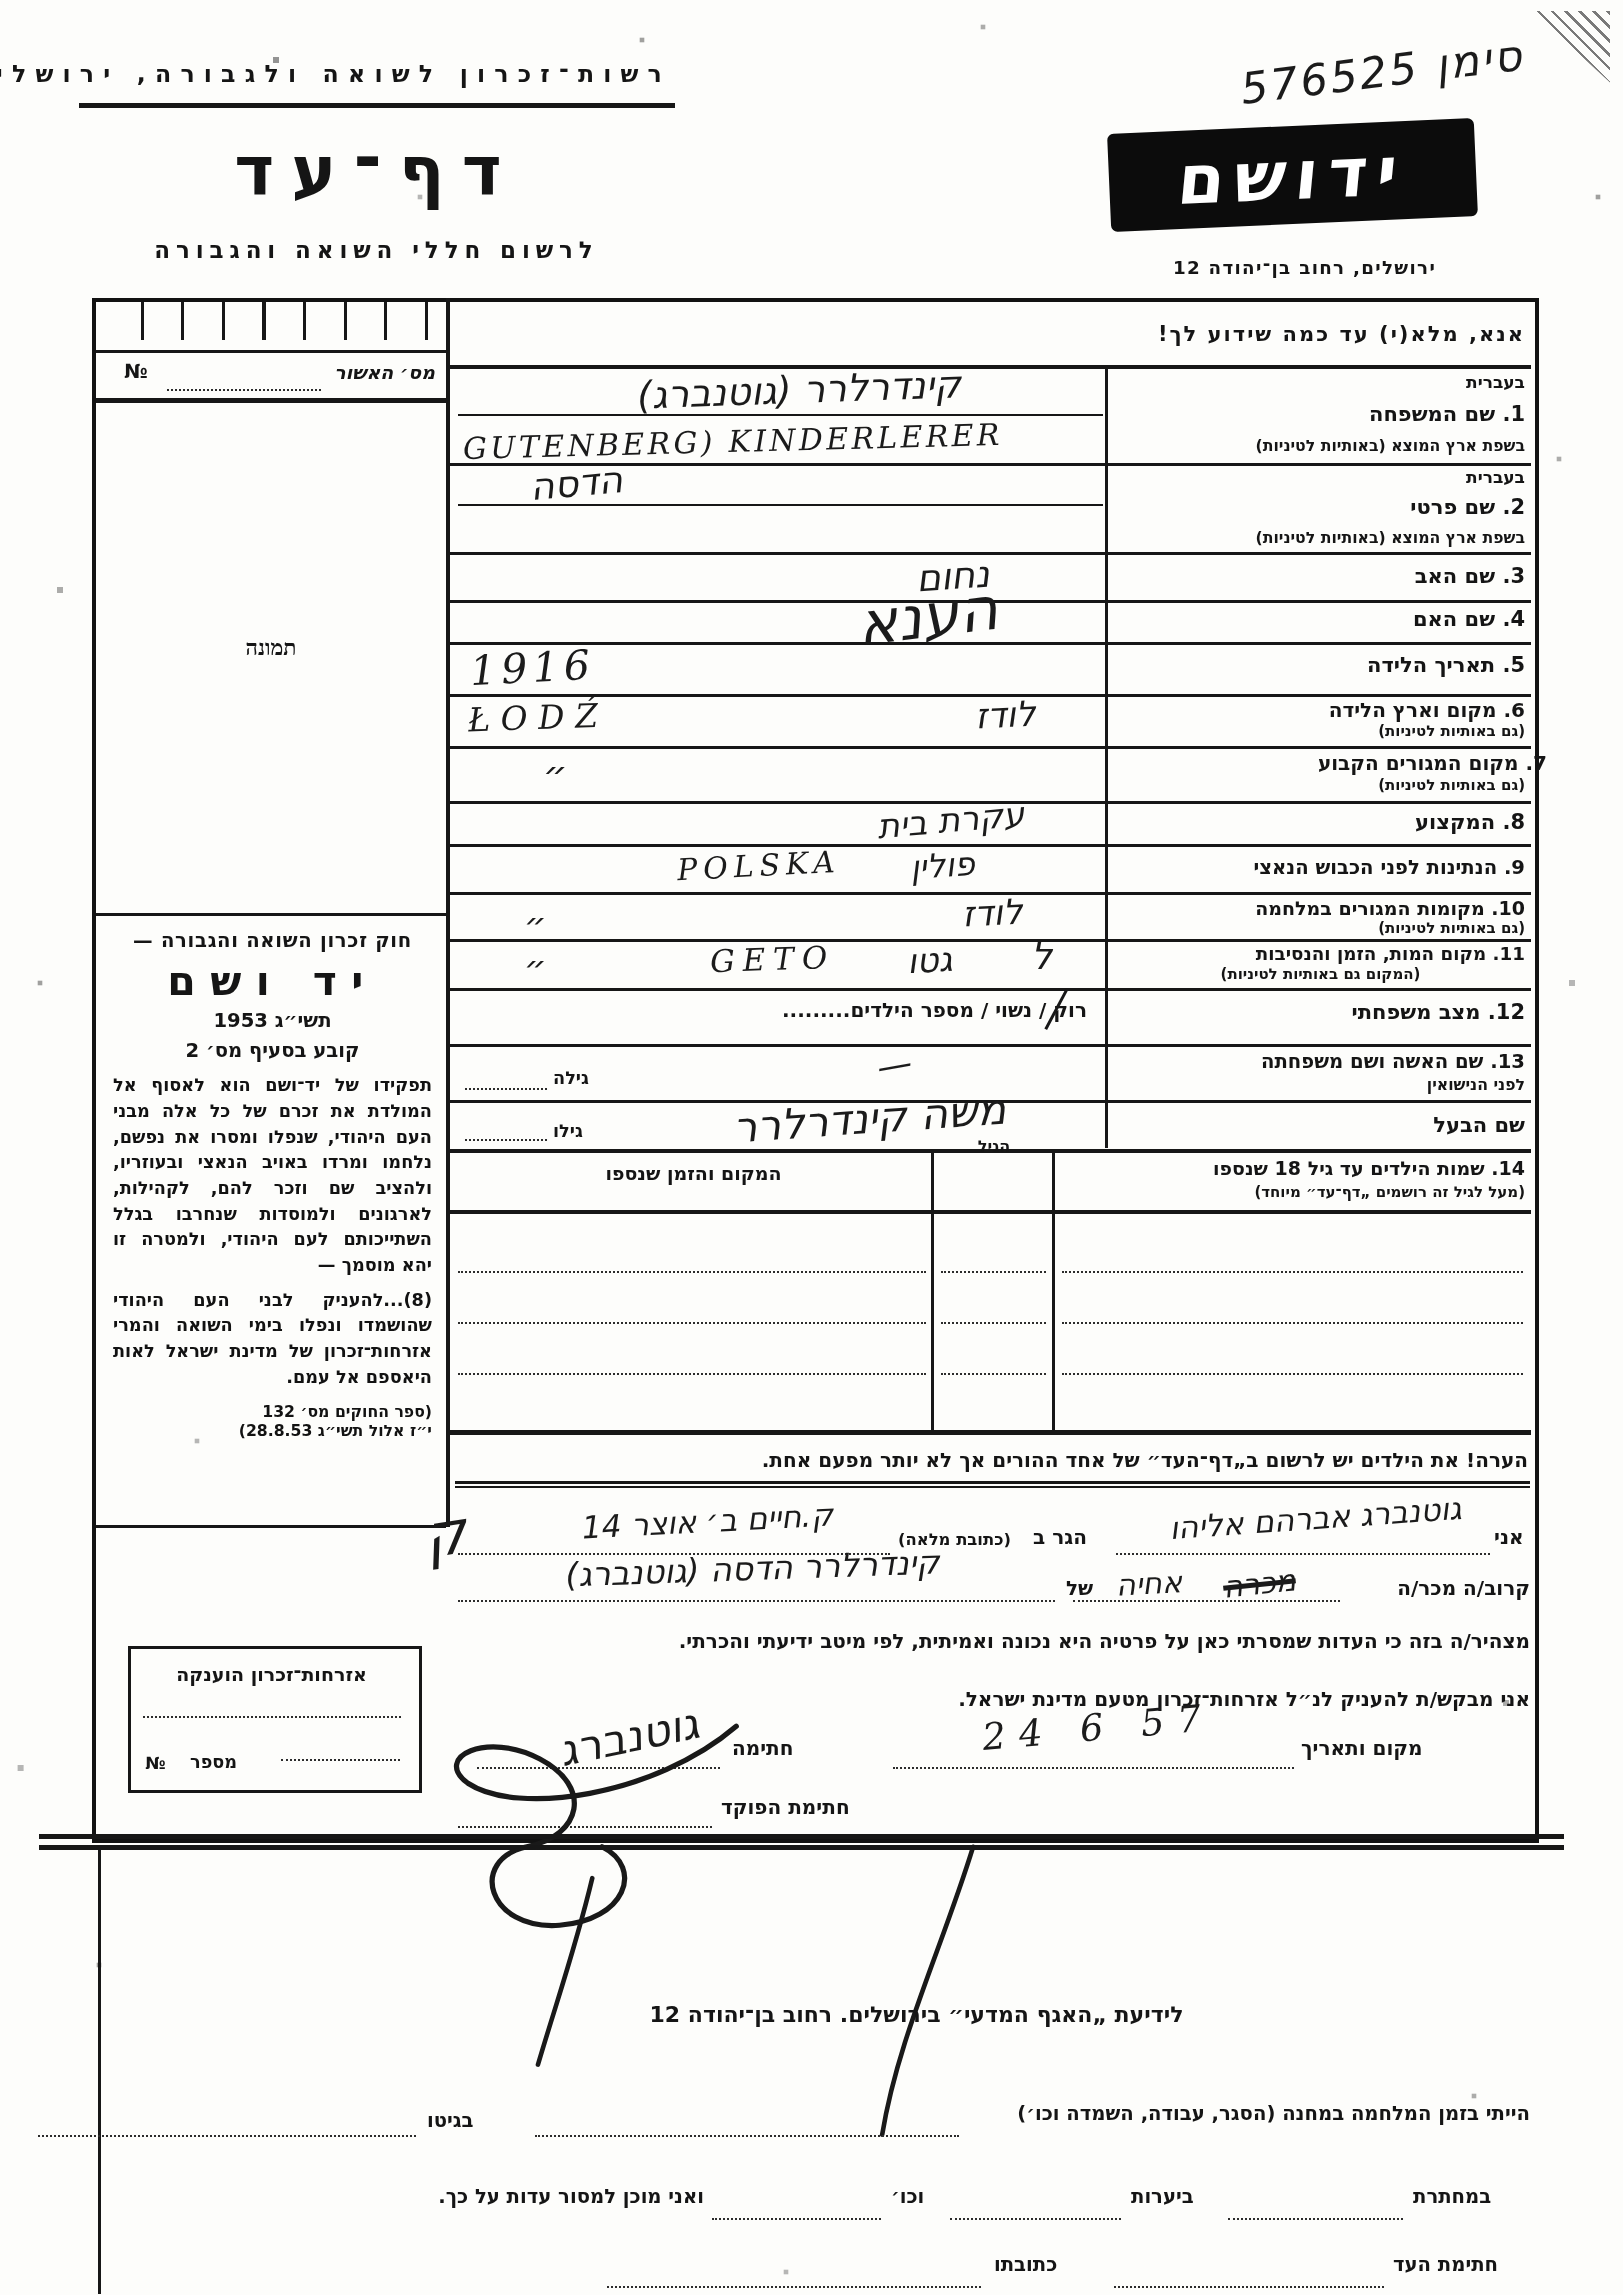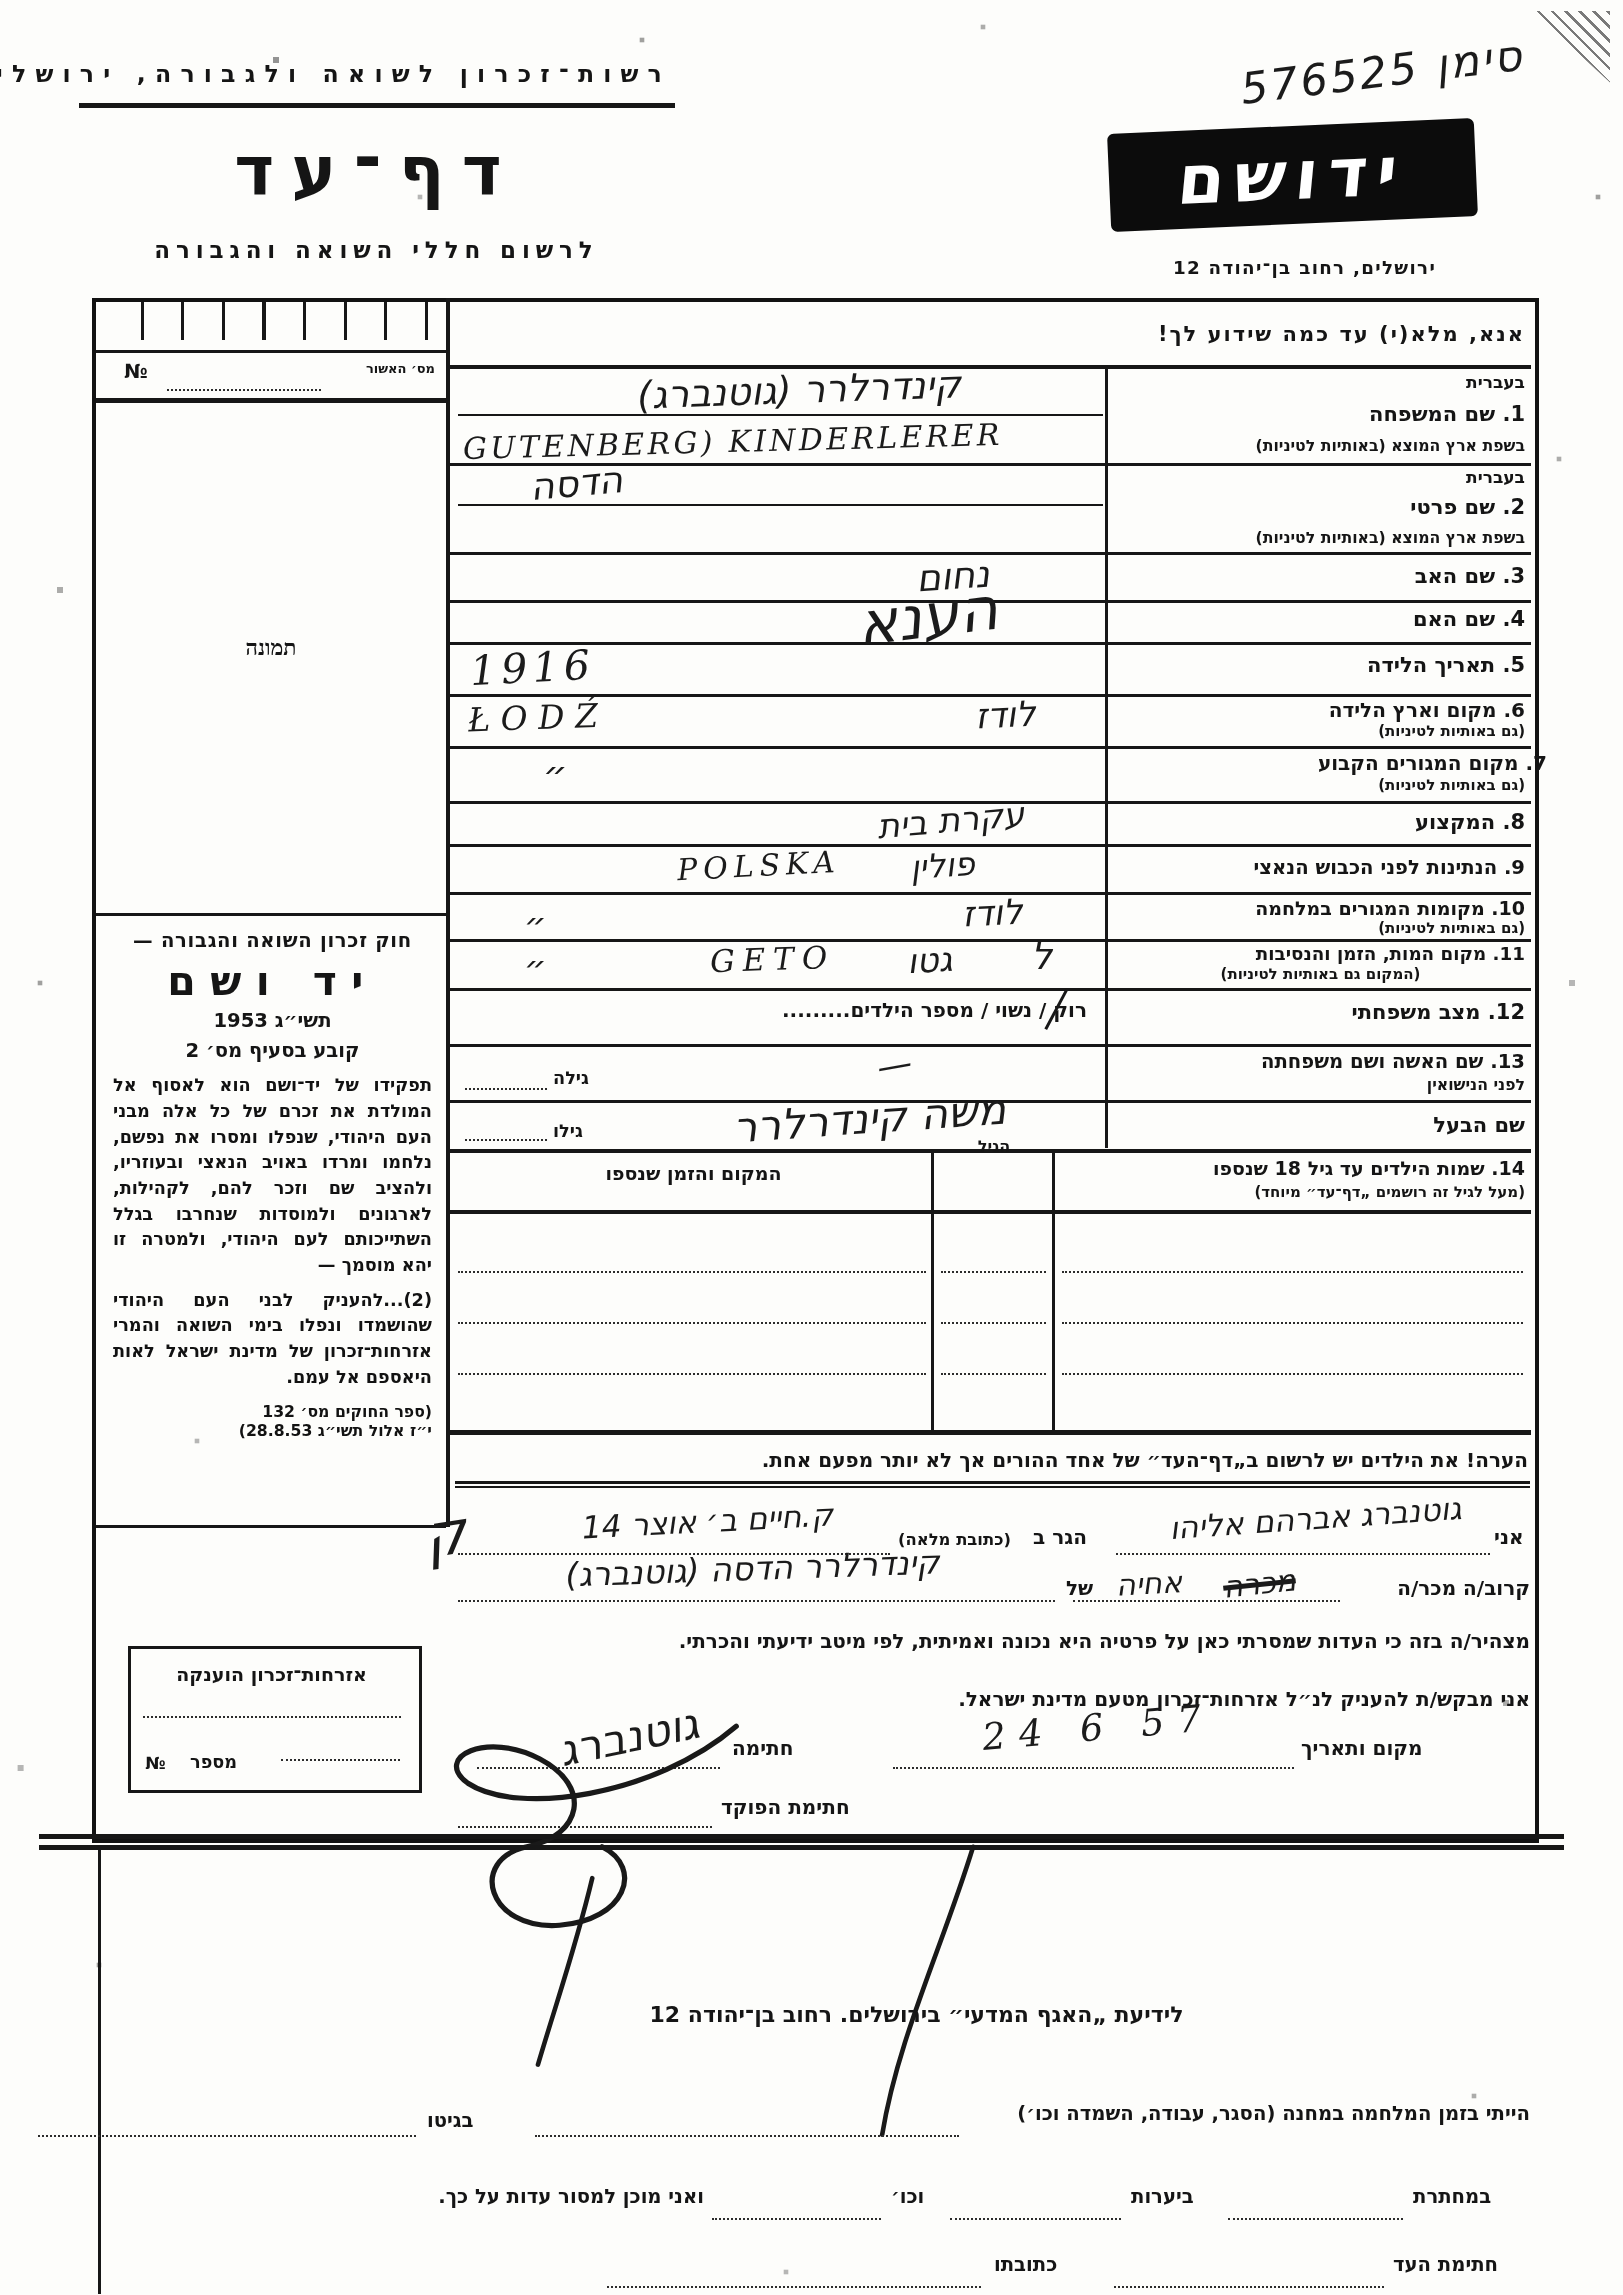--- a/index.html
+++ b/index.html
@@ -56,34 +56,34 @@
   <div class="rule" style="left:222px;top:302px;width:2.6px;height:38px;"></div>
   <div class="rule" style="left:262px;top:302px;width:3.9px;height:38px;"></div>
   <div class="rule" style="left:303px;top:302px;width:2.6px;height:38px;"></div>
   <div class="rule" style="left:344px;top:302px;width:2.6px;height:38px;"></div>
   <div class="rule" style="left:384px;top:302px;width:2.6px;height:38px;"></div>
   <div class="rule" style="left:425px;top:302px;width:2.6px;height:38px;"></div>
   <div class="rule" style="left:96px;top:350px;width:350px;height:2.6px;"></div>
 
   <div class="pl" style="left:124px;top:360px;font-size:19.6px;">№</div>
   <div class="dot" style="left:167px;top:389px;width:154px;"></div>
-  <div class="pl rtl" style="left:327px;top:361px;width:108px;font-size:13px;text-align:right;">מס׳ האשור</div>
+  <div class="pl rtl" style="left:327px;top:361px;width:108px;font-size:19px;text-align:right;font-style:italic;">מס׳ האשור</div>
   <div class="rule" style="left:96px;top:398px;width:350px;height:4.6px;"></div>
 
   <div class="pl rtl cen" style="left:96px;top:636px;width:350px;font-size:21.6px;font-family:Liberation Serif, serif;">תמונה</div>
 
   <div class="rule" style="left:96px;top:913px;width:350px;height:2.6px;"></div>
 
   <div class="abs rtl" style="left:113px;top:929px;width:319px;">
     <div class="pl rtl cen" style="position:static;font-size:19.6px;letter-spacing:0.7px;">חוק זכרון השואה והגבורה —</div>
     <div class="pl rtl cen" style="position:static;font-size:41px;font-weight:900;letter-spacing:14.4px;margin-top:5.2px;">יד ושם</div>
     <div class="pl rtl cen" style="position:static;font-size:19.6px;margin-top:3.9px;">תשי״ג 1953</div>
     <div class="pl rtl cen" style="position:static;font-size:19.6px;margin-top:6.5px;">קובע בסעיף מס׳ 2</div>
     <div style="font-size:17.7px;font-weight:600;line-height:1.45;text-align:justify;margin-top:11.8px;">תפקידו של יד־ושם הוא לאסוף אל המולדת את זכרם של כל אלה מבני העם היהודי, שנפלו ומסרו את נפשם, נלחמו ומרדו באויב הנאצי ובעוזריו, ולהציב שם וזכר להם, לקהילות, לארגונים ולמוסדות שנחרבו בגלל השתייכותם לעם היהודי, ולמטרה זו יהא מוסמך —</div>
-    <div style="font-size:17.7px;font-weight:600;line-height:1.45;text-align:justify;margin-top:9.2px;">‎...(2)‎להעניק לבני העם היהודי שהושמדו ונפלו בימי השואה והמרי אזרחות־זכרון של מדינת ישראל לאות היאספם אל עמם.</div>
+    <div style="font-size:17.7px;font-weight:600;line-height:1.45;text-align:justify;margin-top:9.2px;">‎...(8)‎להעניק לבני העם היהודי שהושמדו ונפלו בימי השואה והמרי אזרחות־זכרון של מדינת ישראל לאות היאספם אל עמם.</div>
     <div style="font-size:15.7px;font-weight:600;margin-top:11.8px;text-align:right;">(ספר החוקים מס׳ 132</div>
     <div style="font-size:15.7px;font-weight:600;text-align:right;">י״ז אלול תשי״ג 28.8.53)</div>
   </div>
   <div class="rule" style="left:96px;top:1525px;width:350px;height:2.6px;"></div>
 
   <div class="abs" style="left:128px;top:1646px;width:288px;height:141px;border:3.3px solid #171717;"></div>
   <div class="pl rtl cen" style="left:134px;top:1663px;width:275px;font-size:19px;">אזרחות־זכרון הוענקה</div>
   <div class="dot" style="left:143px;top:1716px;width:258px;"></div>
   <div class="dot" style="left:281px;top:1759px;width:119px;"></div>
   <div class="pl" style="left:145px;top:1753px;font-size:17px;">№</div>

